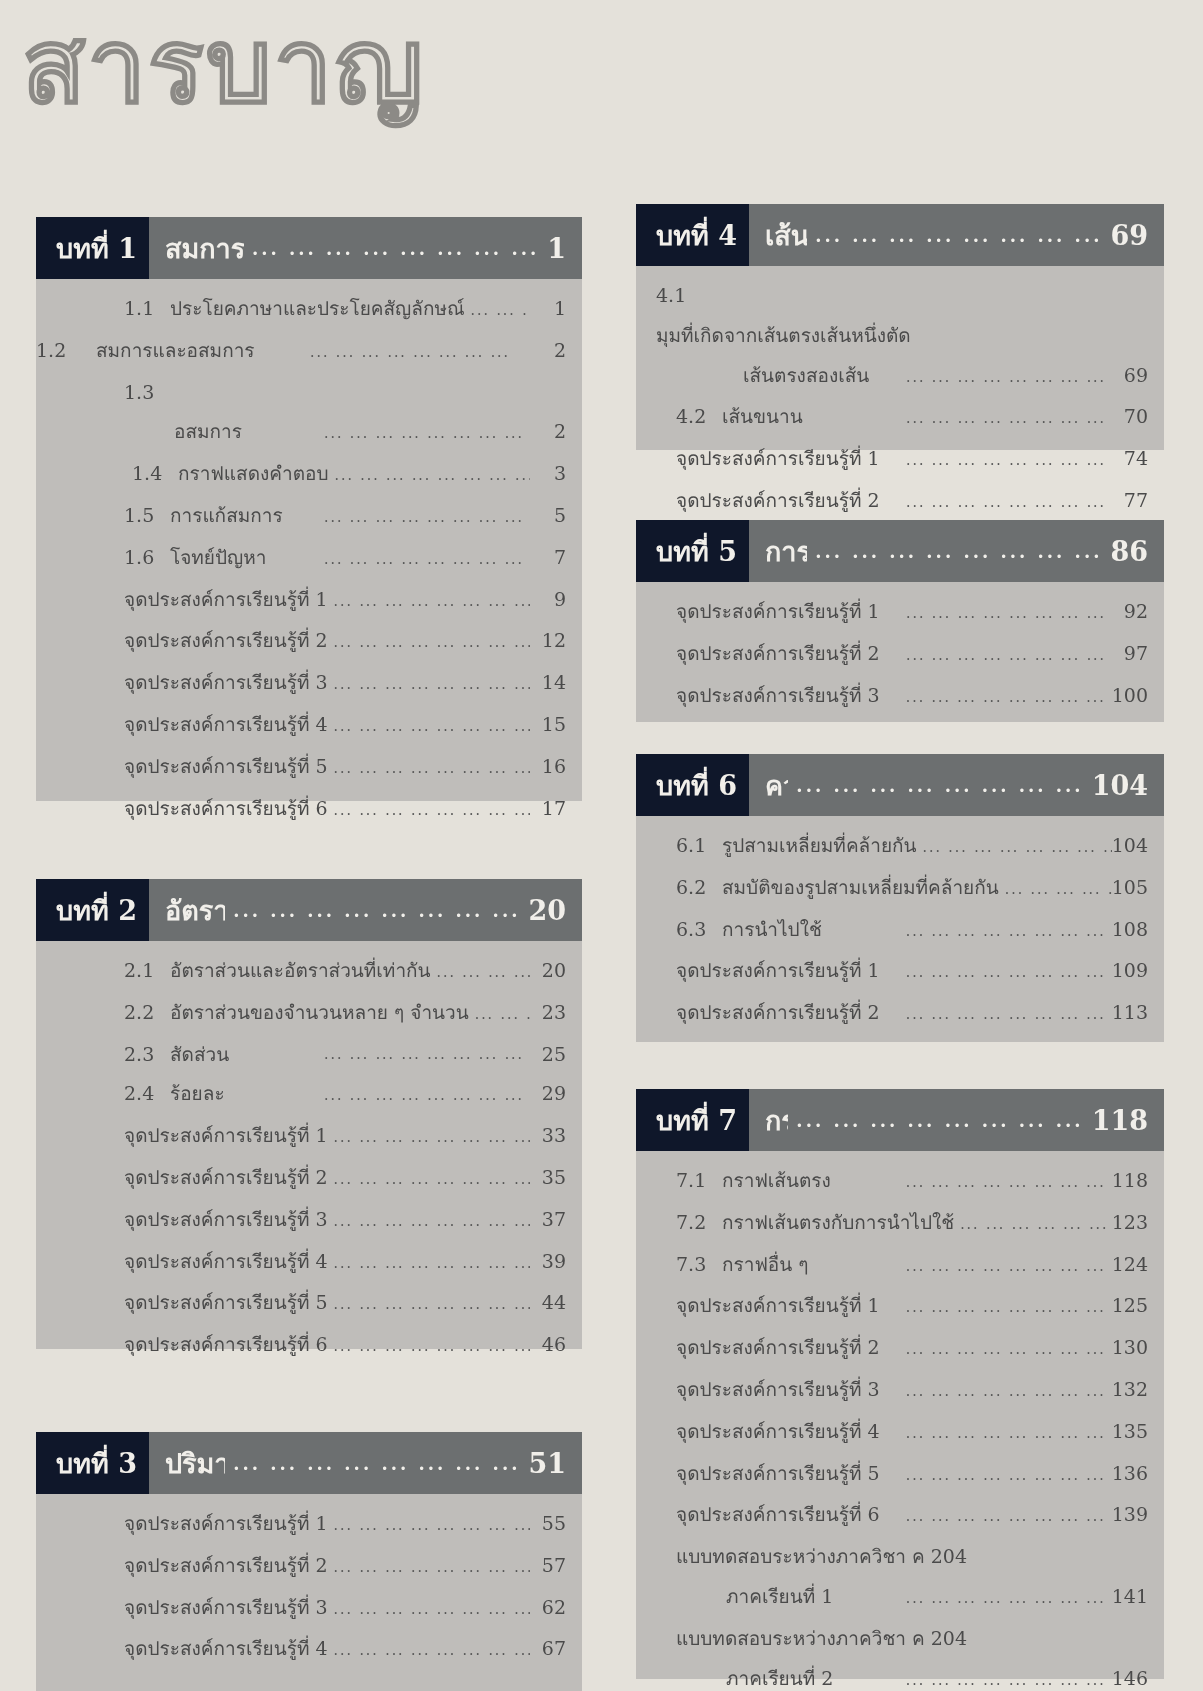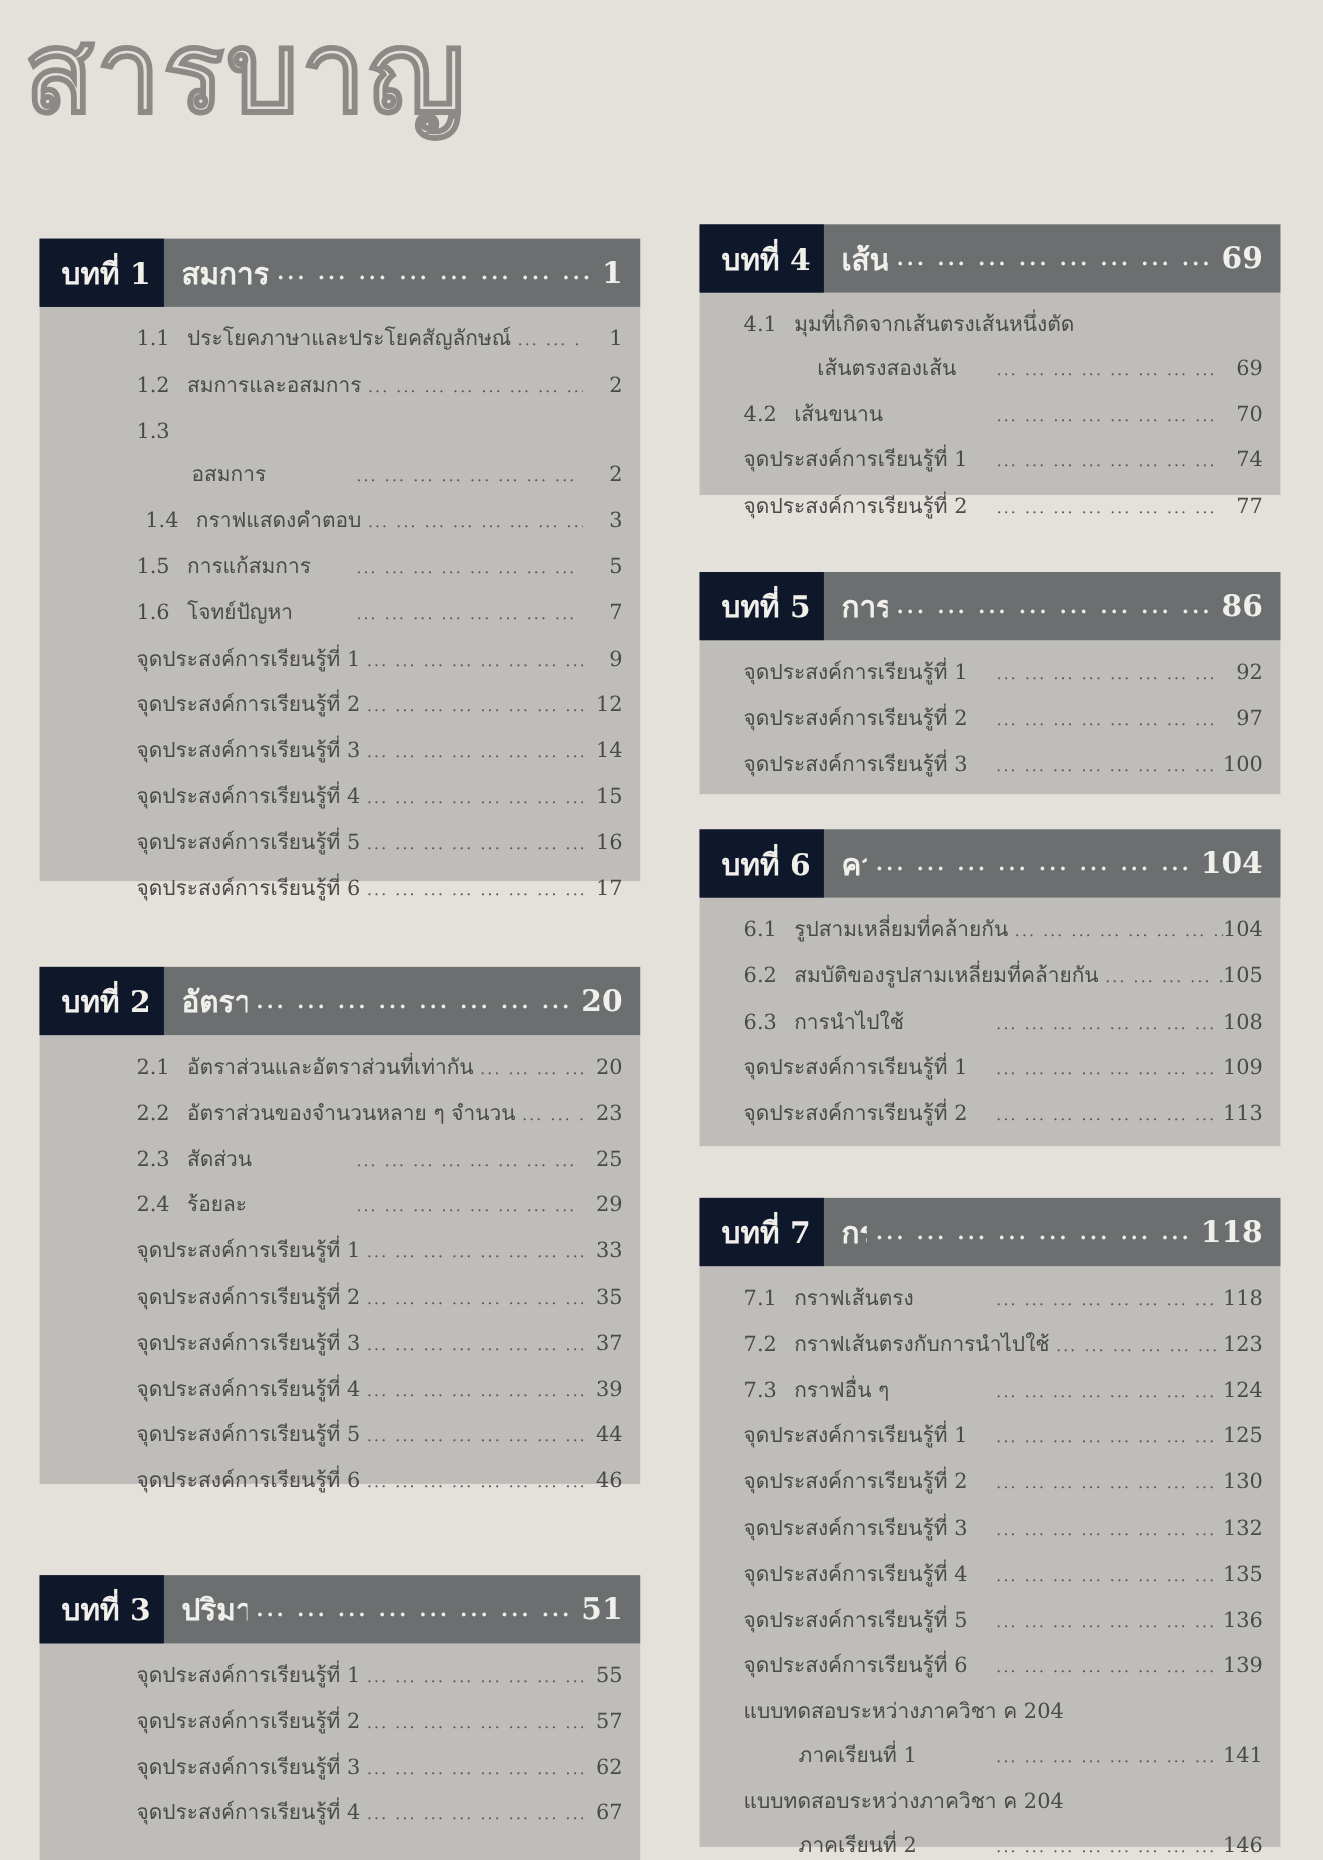--- a/index.html
+++ b/index.html
@@ -57,21 +57,21 @@
         <span class="chapter-dots">... ... ... ... ... ... ... ...</span>
         <span class="chapter-page">1</span>
       </div>
       <div class="entries">
         <div class="entry" style="padding-left: 88px;">
           <span class="num" style="width:46px;display:inline-block">1.1</span>
           <span class="label">ประโยคภาษาและประโยคสัญลักษณ์</span>
           <span class="dots">... ... ... ... ... ... ... ...</span>
           <span class="pg">1</span>
         </div>
-        <div class="entry" style="padding-left: 88px;">
+        <div class="entry" style=" gap: 14px;">
           <span class="num" style="width:46px;display:inline-block">1.2</span>
           <span class="label">สมการและอสมการ</span>
           <span class="dots">... ... ... ... ... ... ... ...</span>
           <span class="pg">2</span>
         </div>
         <div class="entry" style="padding-left: 88px;">
           <span class="num" style="width:46px;display:inline-block">1.3</span>
         </div>
         <div class="entry cont" style="padding-left: 88px;">
           <span class="label">อสมการ</span>
@@ -141,21 +141,21 @@
           <span class="label">อัตราส่วนและอัตราส่วนที่เท่ากัน</span>
           <span class="dots">... ... ... ... ... ... ... ...</span>
           <span class="pg">20</span>
         </div>
         <div class="entry" style="padding-left: 88px;">
           <span class="num" style="width:46px;display:inline-block">2.2</span>
           <span class="label">อัตราส่วนของจำนวนหลาย ๆ จำนวน</span>
           <span class="dots">... ... ... ... ... ... ... ...</span>
           <span class="pg">23</span>
         </div>
-        <div class="entry" style="padding-left: 88px;">
+        <div class="entry" style="padding-left: 88px; align-items: flex-end;">
           <span class="num" style="width:46px;display:inline-block">2.3</span>
           <span class="label">สัดส่วน</span>
           <span class="dots">... ... ... ... ... ... ... ...</span>
           <span class="pg">25</span>
         </div>
         <div class="entry" style="padding-left: 88px;">
           <span class="num" style="width:46px;display:inline-block">2.4</span>
           <span class="label">ร้อยละ</span>
           <span class="dots">... ... ... ... ... ... ... ...</span>
           <span class="pg">29</span>
@@ -225,21 +225,21 @@
   </div>
 <div class="column col-right" id="col-right">
     <div class="chapter" style="top: 204px; height: 246px;">
       <div class="chapter-header">
         <span class="chapter-num">บทที่ 4</span>
         <span class="chapter-title">เส้นขนาน</span>
         <span class="chapter-dots">... ... ... ... ... ... ... ...</span>
         <span class="chapter-page">69</span>
       </div>
       <div class="entries">
-        <div class="entry" style="padding-left: 40px;">
+        <div class="entry" style="padding-left: 20px; flex-direction: column;">
           <span class="num" style="width:46px;display:inline-block">4.1</span>
           <span class="label">มุมที่เกิดจากเส้นตรงเส้นหนึ่งตัด</span>
         </div>
         <div class="entry cont" style="padding-left: 36px; margin-left: 21px;">
           <span class="label">เส้นตรงสองเส้น</span>
           <span class="dots">... ... ... ... ... ... ... ...</span>
           <span class="pg">69</span>
         </div>
         <div class="entry" style="padding-left: 40px;">
           <span class="num" style="width:46px;display:inline-block">4.2</span>

